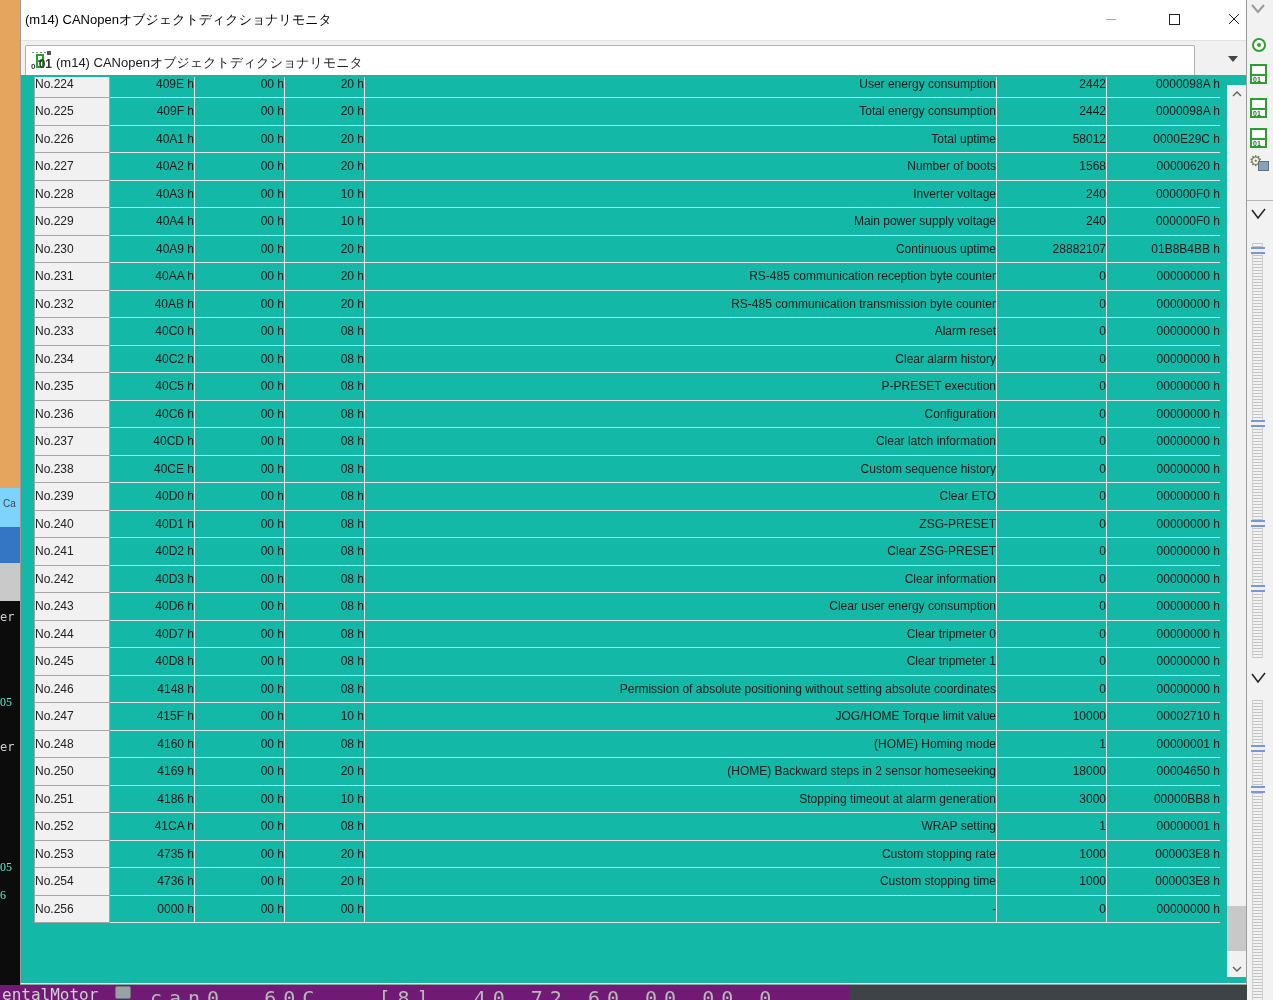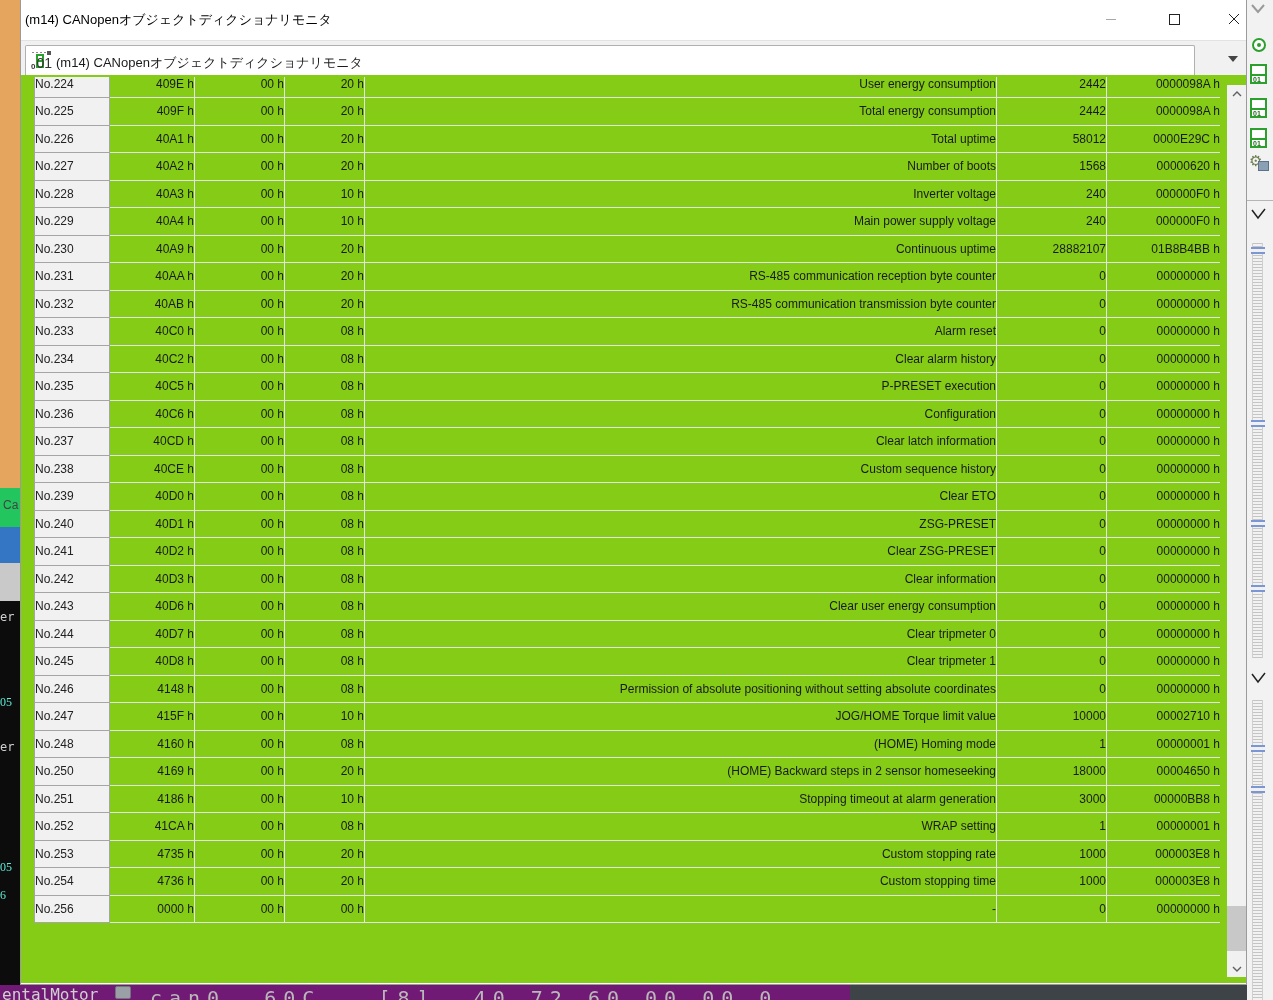--- a/index.html
+++ b/index.html
@@ -2,21 +2,21 @@
 <html><head>
 <meta charset="utf-8">
 <style>
   * { margin:0; padding:0; box-sizing:border-box; }
   html,body { width:1273px; height:1000px; overflow:hidden; background:#888; }
   .stage { position:relative; width:1273px; height:1000px; font-family:"Liberation Sans",sans-serif; background:#fff; overflow:hidden; }
 
   
   .bg-left { position:absolute; left:0; top:0; width:20px; height:1000px; }
   .bgl-orange { position:absolute; left:0; top:0; width:20px; height:488px; background:#e5a55f; }
-  .bgl-gray1  { position:absolute; left:0; top:488px; width:20px; height:39px; background:#22c55e; color:#444; font-size:12px; padding-top:10px; padding-left:3px; }
+  .bgl-gray1  { position:absolute; left:0; top:488px; width:20px; height:39px; background:#7dd3fc; color:#444; font-size:10px; padding-top:10px; padding-left:3px; }
   .bgl-blue   { position:absolute; left:0; top:527px; width:20px; height:36px; background:#3476c4; }
   .bgl-gray2  { position:absolute; left:0; top:563px; width:20px; height:38px; background:#c9c9c9; }
   .bgl-black  { position:absolute; left:0; top:601px; width:20px; height:399px; background:#0c0c0c; }
   .frag { position:absolute; left:0; font-family:"DejaVu Sans Mono",monospace; font-size:12px; }
   .frag-white { color:#cfcfcf; }
   .frag-green { color:#5eead4;font-family:Liberation Serif, serif; }
   .f1{top:9px;} .f2{top:94px;} .f3{top:139px;} .f4{top:259px;} .f5{top:287px;}
 
   
   .bg-bottom { position:absolute; left:0; top:985px; width:1247px; height:15px; background:#701a75; overflow:hidden; }
@@ -52,26 +52,26 @@
   .max-glyph { width:11px; height:11px; border:1px solid #222; }
 
   .tabbar { position:absolute; left:0; top:40px; width:100%; height:35px; background:#f1f1f1; border-top:1px solid #e2e2e2; }
   .tab { position:absolute; left:4px; top:4px; width:1170px; height:31px; background:#fff; border:1px solid #b0b0b0; border-bottom:none; border-radius:2px 2px 0 0; }
   .tab-icon { position:absolute; left:5px; top:5px; width:20px; height:18px; }
   .tab-icon .dotline { position:absolute; left:1px; top:1px; width:14px; height:1px; background:repeating-linear-gradient(90deg,#8a8a8a 0 2px,transparent 2px 4px); }
   .tab-icon .sq { position:absolute; right:0; top:0; width:4px; height:4px; background:#555; }
   .tab-icon .gbox { position:absolute; left:5px; top:3px; width:8px; height:14px; border:2px solid #2ca02c; }
   .tab-icon .gbox::before { content:""; position:absolute; left:0; right:0; top:4px; height:2px; background:#2ca02c; }
   .tab-icon .d01a { position:absolute; left:0; bottom:-2px; font-size:8px; font-weight:bold; color:#333; }
-  .tab-icon .d01b { position:absolute; right:-1px; bottom:-2px; font-size:14px; font-weight:normal; color:#333; }
+  .tab-icon .d01b { position:absolute; right:-1px; bottom:-2px; font-size:12px; font-weight:bold; color:#333; }
   .tab-label { position:absolute; left:30px; top:8px; font-size:13px; color:#1a1a1a; }
   .tab-drop { position:absolute; left:1200px; top:5px; width:24px; height:25px; background:transparent; border:none; display:flex; align-items:center; justify-content:center; }
   .drop-tri { width:0; height:0; border-left:5px solid transparent; border-right:5px solid transparent; border-top:6px solid #444; }
 
-  .content { position:absolute; left:0; top:75px; width:100%; height:908px; background:#84cc16; overflow:hidden; }
+  .content { position:absolute; left:0; top:75px; width:100%; height:908px; background:#14b8a6; overflow:hidden; }
 
   
   .tbl-viewport { position:absolute; left:13px; top:2px; width:1186px; height:900px; overflow:hidden; }
   table.od { border-collapse:collapse; table-layout:fixed; width:1186px; margin-top:-7.5px; font-size:12px; color:#1a1a1a; }
   table.od td { height:27.5px; padding:0; white-space:nowrap; overflow:hidden; }
   td.c-no { width:75px; background:#f1f1f1; border:1px solid #a5a5a5; padding-left:6px; color:#222; }
   td.c-idx { width:85px; } td.c-sub { width:90px; } td.c-size { width:80px; }
   td.c-name { width:632px; } td.c-val { width:110px; } td.c-hex { width:114px; }
   td.data { text-align:right; padding-right:9px; border-right:1px solid #e3e3e3; border-bottom:1px solid #e3e3e3; }
   td.c-hex { border-right:1px solid #b0b0b0; }

